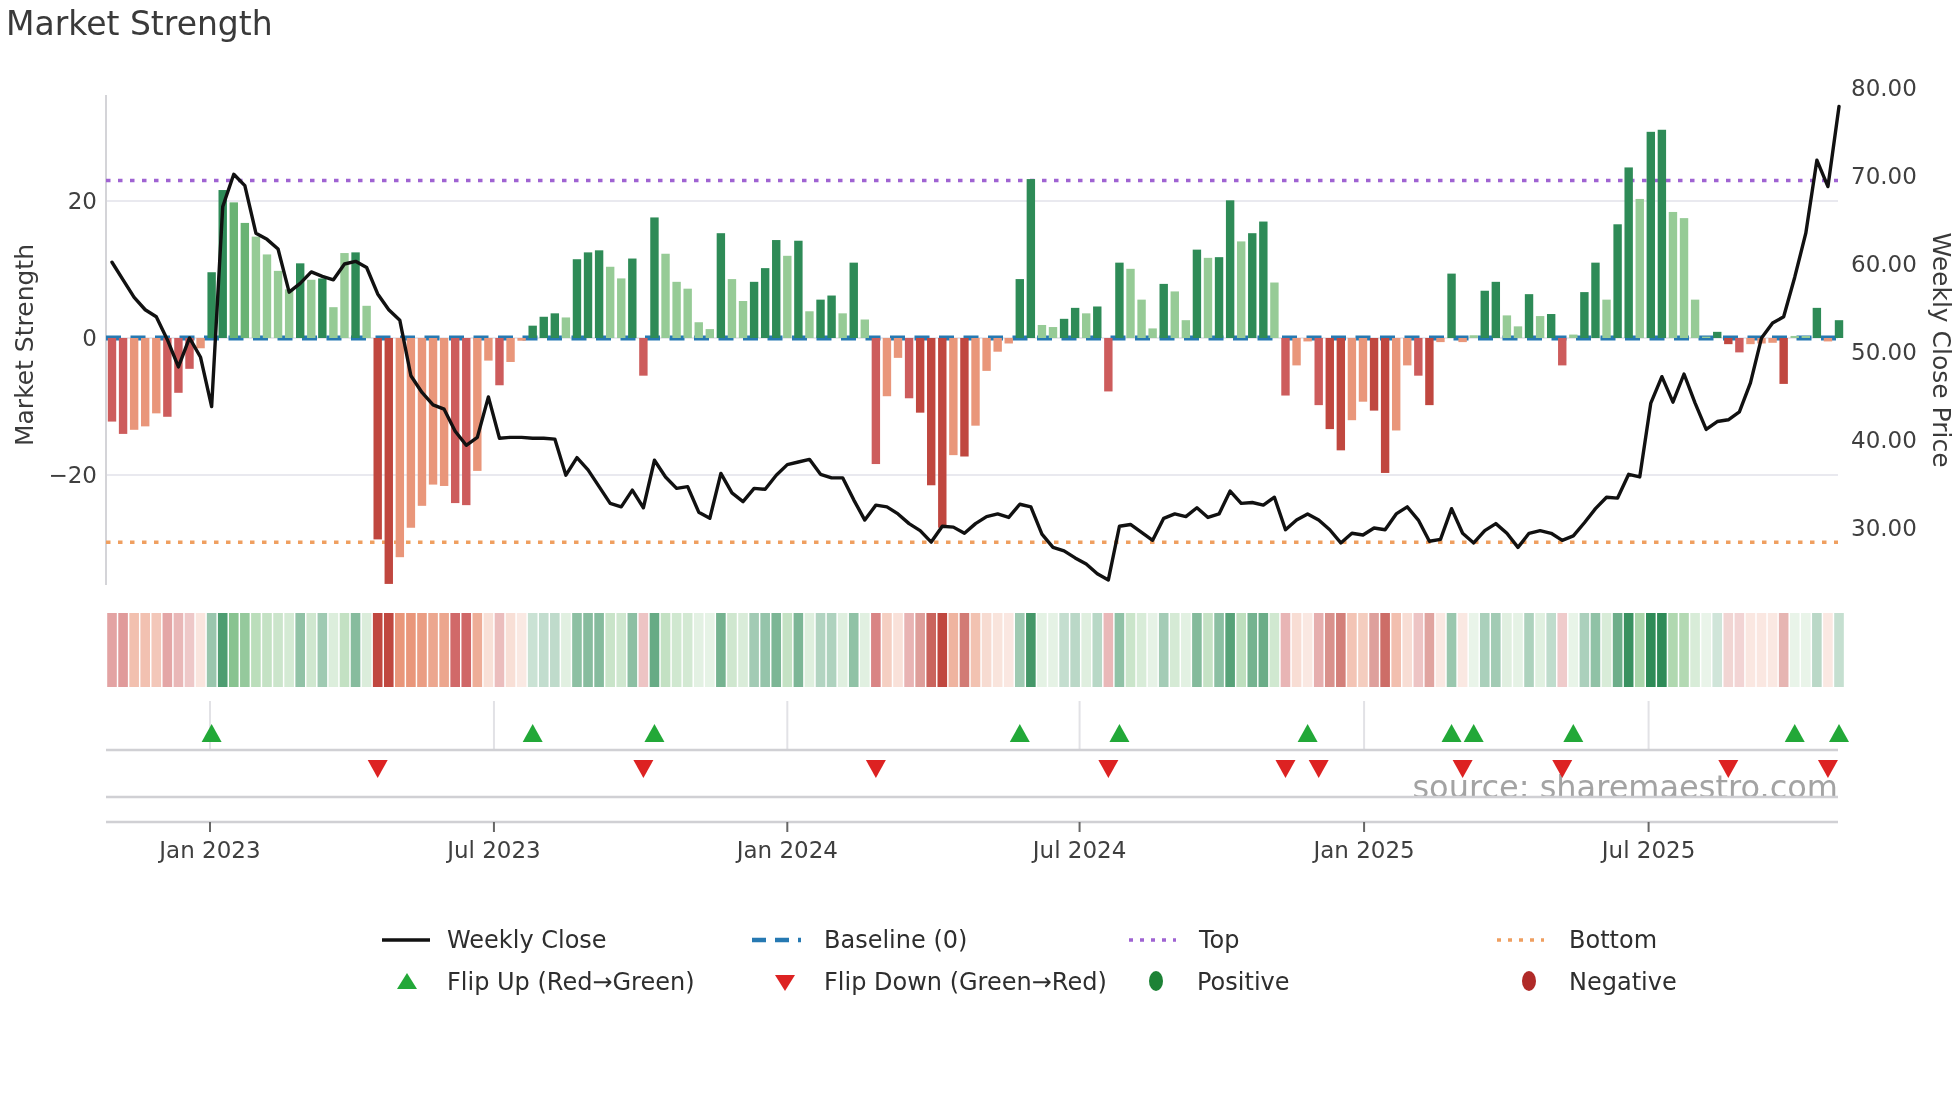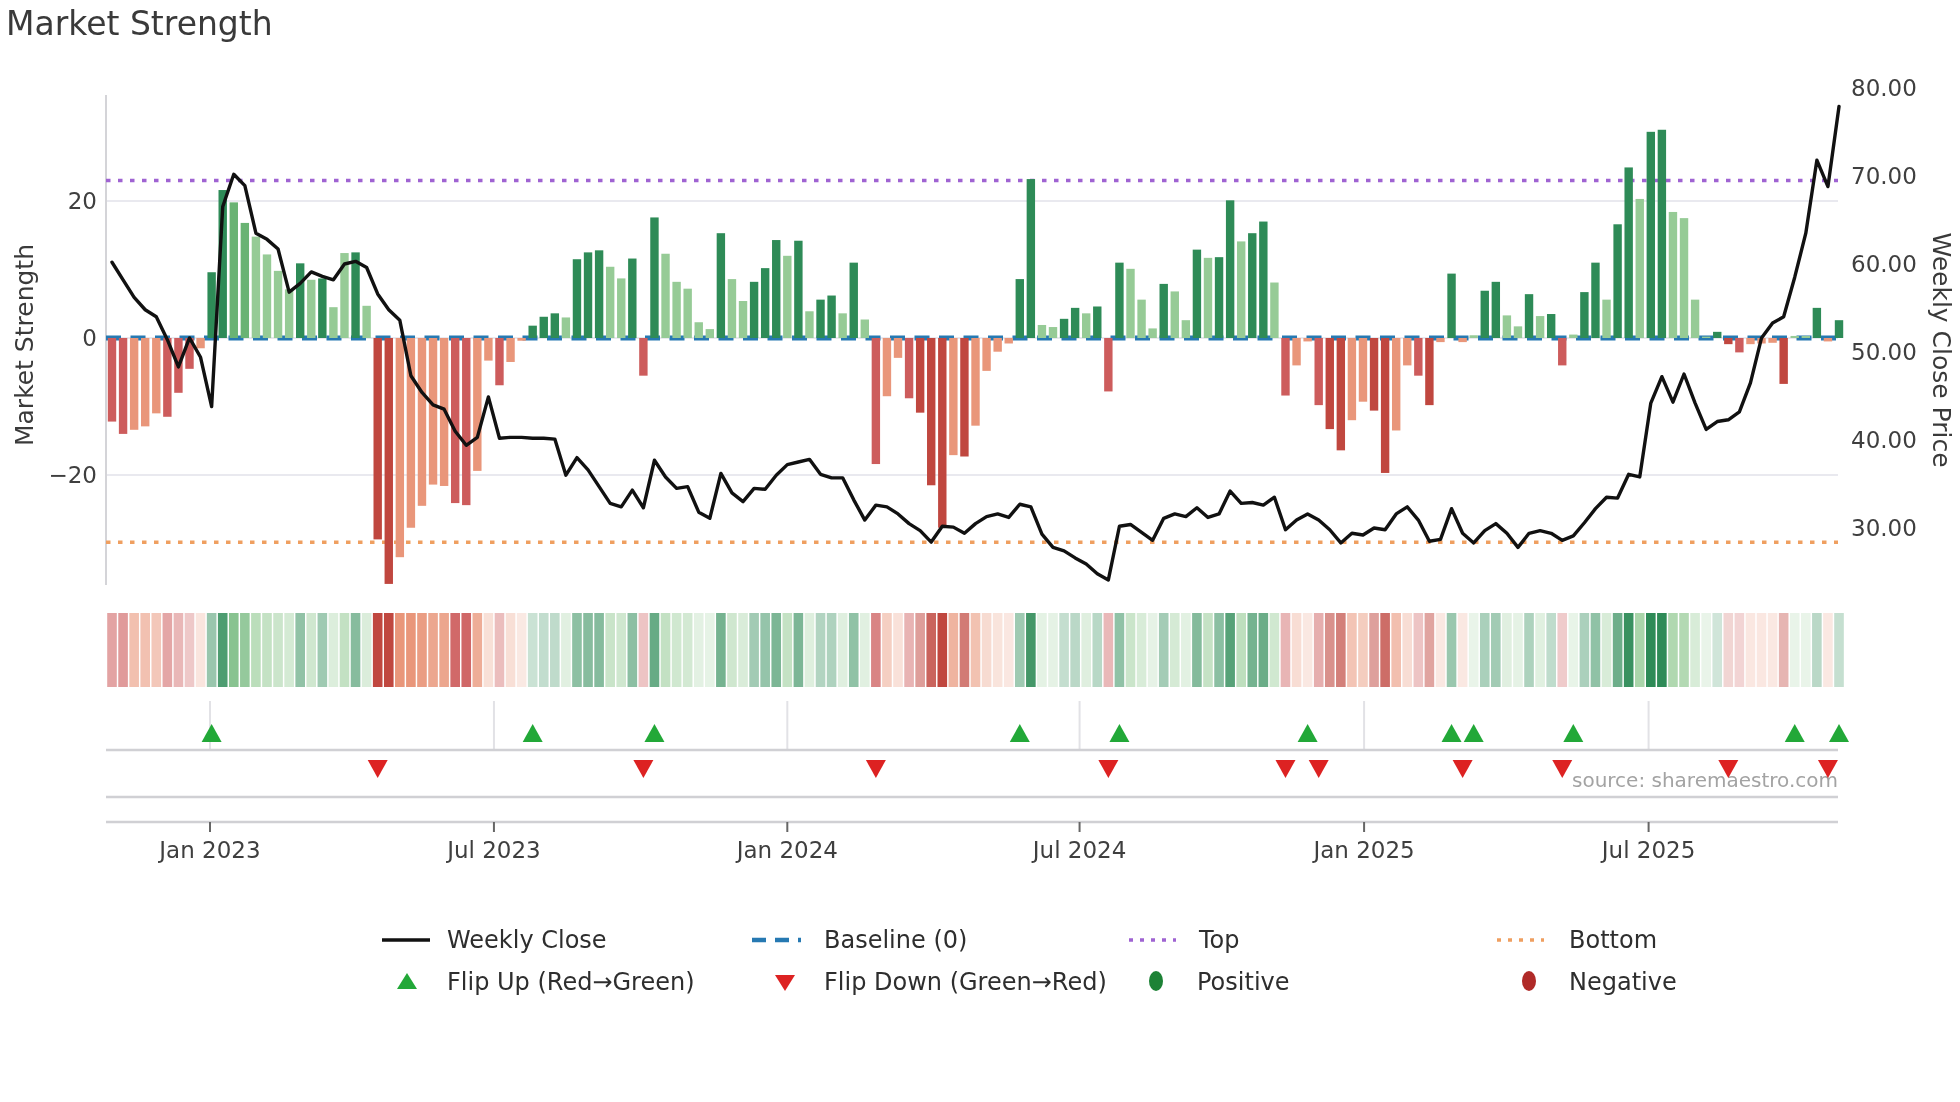--- a/index.html
+++ b/index.html
@@ -2,21 +2,21 @@
 <html><head>
 <meta charset="utf-8">
 <style>
   html,body{margin:0;padding:0;background:#ffffff;}
   .stage{position:relative;width:1960px;height:1102px;background:#ffffff;overflow:hidden;
          font-family:"DejaVu Sans","Liberation Sans",sans-serif;}
   .title{position:absolute;left:6px;top:4px;font-size:33px;color:#3a3a3a;}
   .ylab{position:absolute;white-space:nowrap;font-size:25px;color:#3a3a3a;}
   .ylab.left{left:24px;top:345px;transform:translate(-50%,-50%) rotate(-90deg);}
   .ylab.right{left:1941px;top:350px;transform:translate(-50%,-50%) rotate(90deg);}
-  .source{position:absolute;right:122px;top:768px;font-size:20px;color:#a3a3a3;}
+  .source{position:absolute;right:122px;top:768px;font-size:32px;color:#a3a3a3;}
   svg{position:absolute;left:0;top:0;}
   text{font-family:"DejaVu Sans","Liberation Sans",sans-serif;}
 </style>
 </head>
 <body>
 
 <div class="stage">
   <div class="title">Market Strength</div>
   <div class="ylab left">Market Strength</div>
   <div class="ylab right">Weekly Close Price</div>

